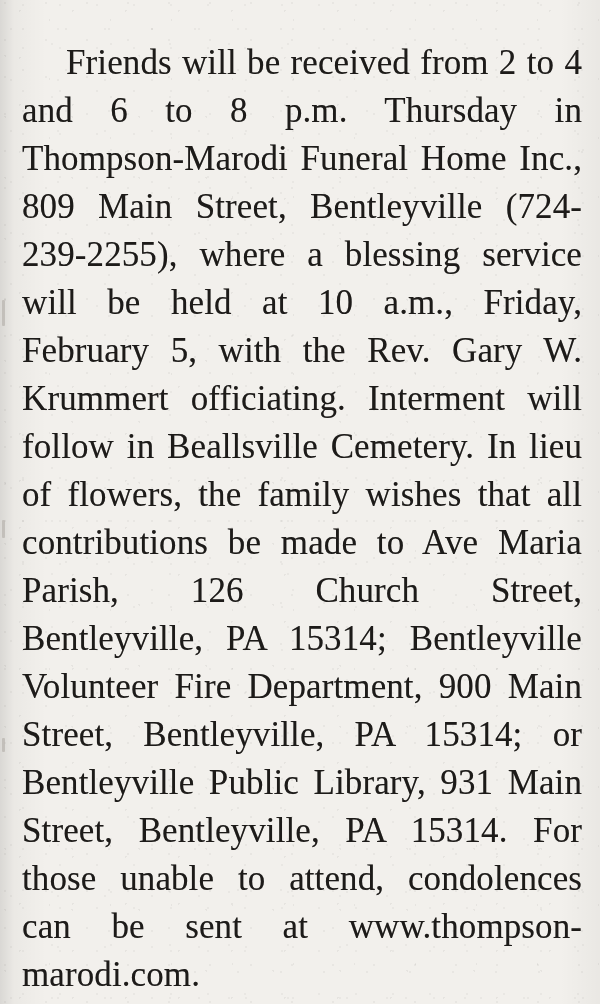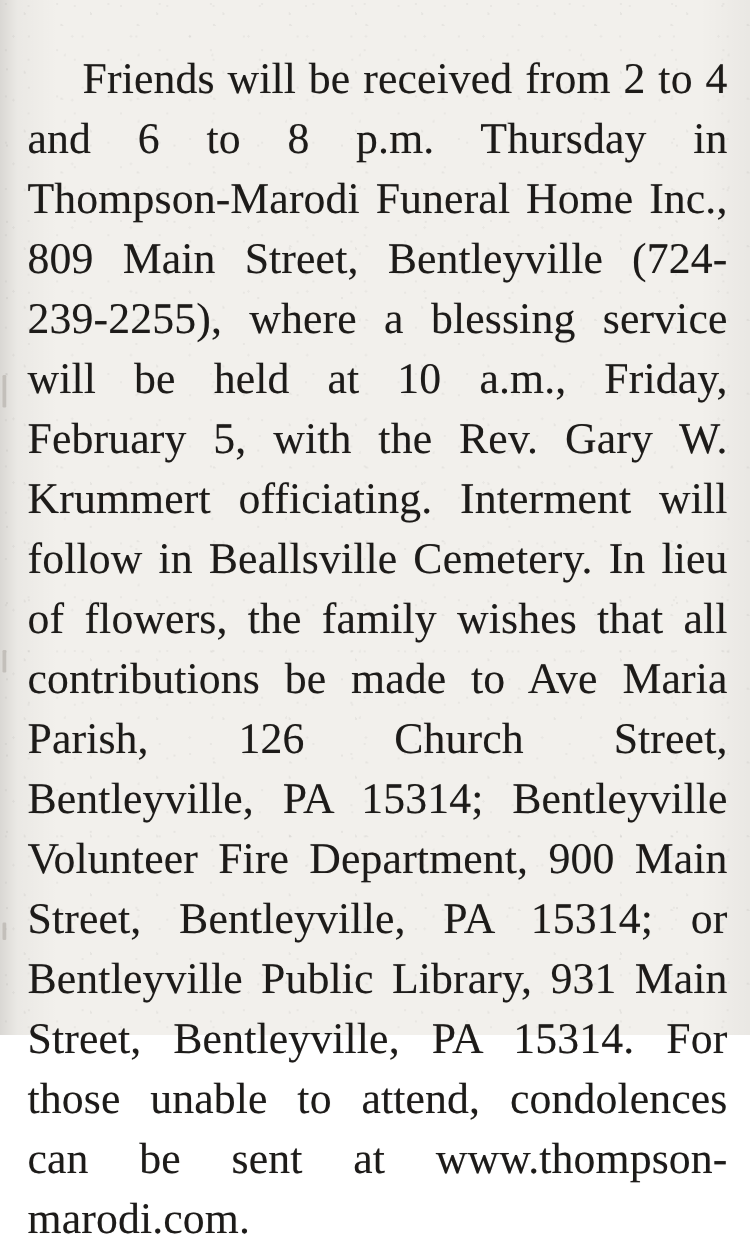--- a/index.html
+++ b/index.html
@@ -11,21 +11,21 @@
     width: 600px;
     height: 1008px;
     overflow: hidden;
     font-family: "Liberation Serif", "DejaVu Serif", serif;
   }
 
   
   #scan-page {
     position: relative;
     width: 600px;
-    height: 828px;
+    height: 1004px;
     background-color: #f2f0ec;
     background-image:
       radial-gradient(circle at 12% 8%, rgba(0,0,0,0.045) 0 1px, transparent 1px),
       radial-gradient(circle at 37% 23%, rgba(0,0,0,0.05) 0 1px, transparent 1px),
       radial-gradient(circle at 62% 11%, rgba(0,0,0,0.04) 0 1px, transparent 1px),
       radial-gradient(circle at 81% 34%, rgba(0,0,0,0.05) 0 1px, transparent 1px),
       radial-gradient(circle at 23% 57%, rgba(0,0,0,0.04) 0 1px, transparent 1px),
       radial-gradient(circle at 54% 71%, rgba(0,0,0,0.045) 0 1px, transparent 1px),
       radial-gradient(circle at 88% 83%, rgba(0,0,0,0.04) 0 1px, transparent 1px),
       radial-gradient(circle at 8% 91%, rgba(0,0,0,0.05) 0 1px, transparent 1px);

